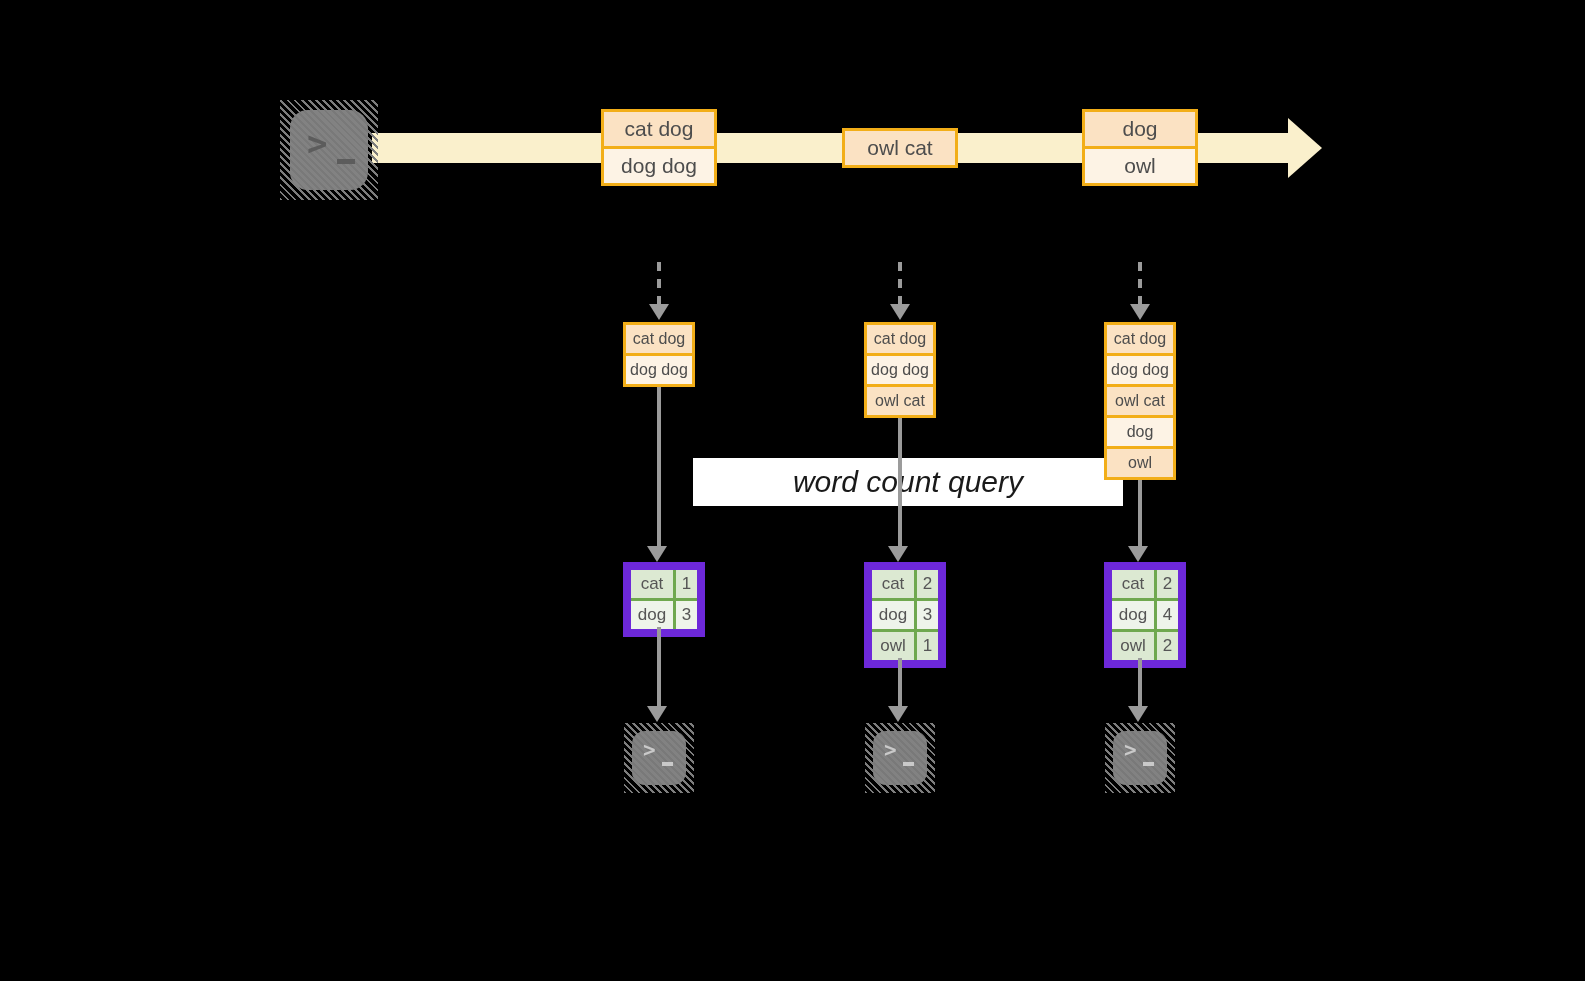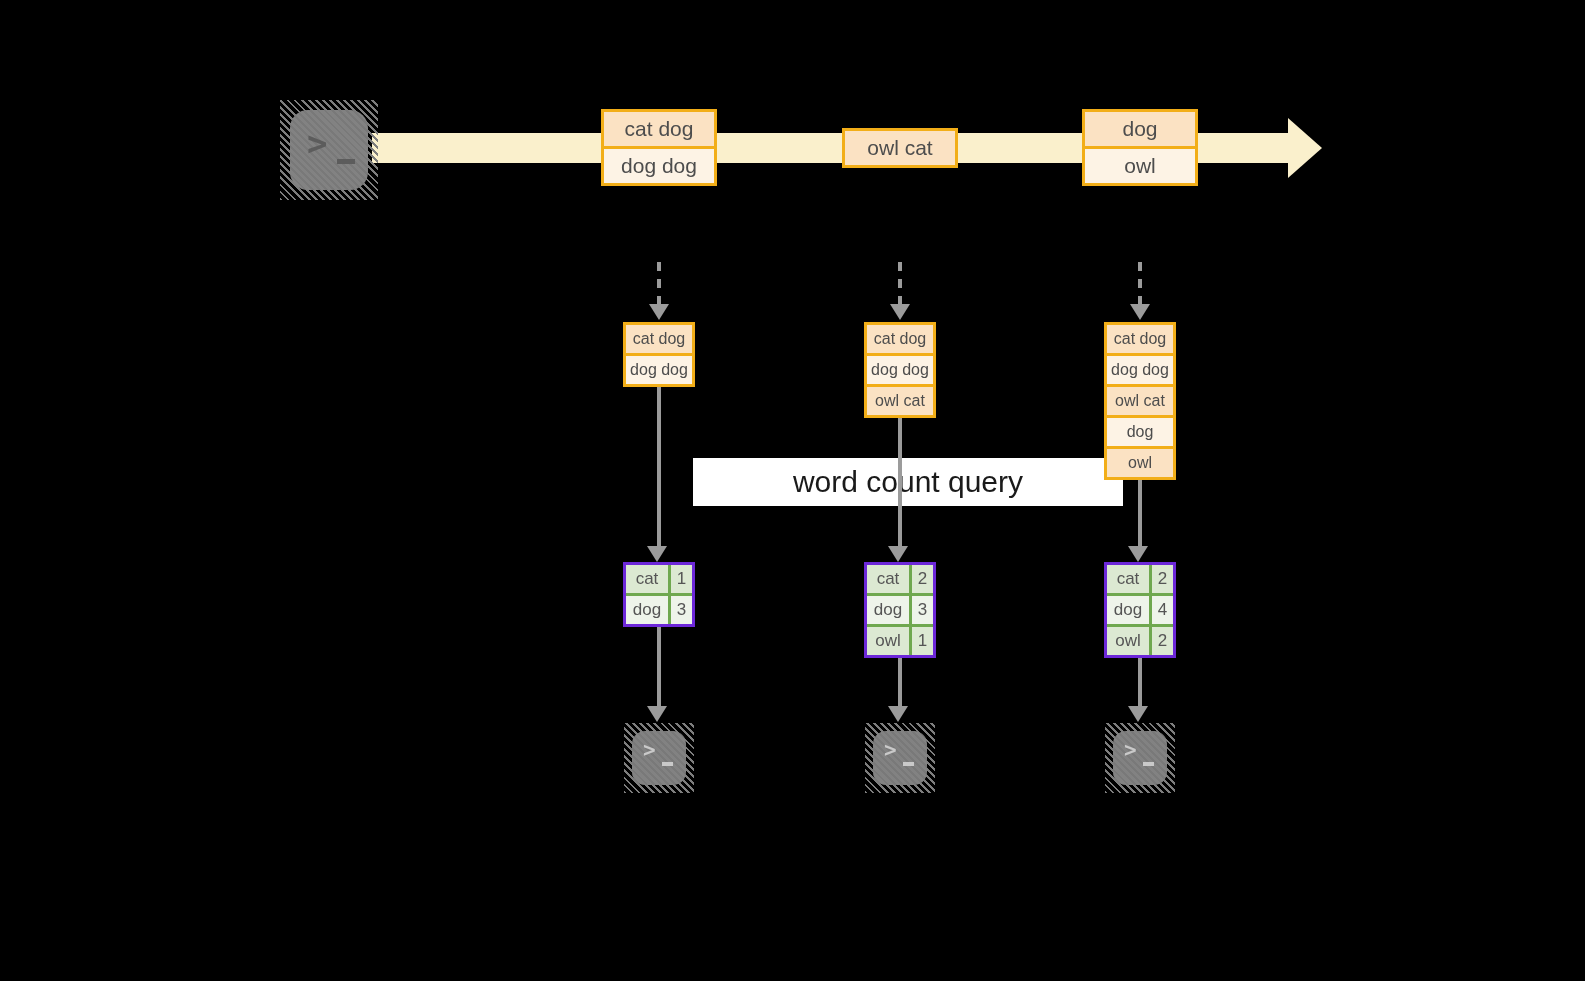--- a/index.html
+++ b/index.html
@@ -25,25 +25,25 @@
   
   .dash{position:absolute;top:262px;width:4px;height:42px;
         background:repeating-linear-gradient(180deg,#9B9B9B 0 9px,transparent 9px 17px);}
   .dhead{position:absolute;top:304px;width:0;height:0;border-left:10px solid transparent;
          border-right:10px solid transparent;border-top:16px solid #9B9B9B;}
   
   .vline{position:absolute;width:4px;background:#9B9B9B;z-index:2;}
   .ahead{position:absolute;width:0;height:0;border-left:10px solid transparent;
          border-right:10px solid transparent;border-top:16px solid #9B9B9B;z-index:2;}
   
-  .qbox{position:absolute;left:693px;top:458px;width:430px;height:48px;background:#FFFFFF;z-index:1;}
+  .qbox{position:absolute;left:693px;top:458px;width:430px;height:48px;background:#FFFFFF;z-index:1;font-style:italic;}
   .qbox span{position:relative;z-index:3;display:block;width:100%;text-align:center;
              line-height:48px;font-size:30px;color:#1A1A1A;}
   
-  .gtable{position:absolute;width:66px;border:3px solid #6d28d9;background:#6FA84F;z-index:2;}
+  .gtable{position:absolute;width:66px;border:8px solid #6d28d9;background:#6FA84F;z-index:2;}
   .grow{display:flex;gap:3px;}
   .grow + .grow{margin-top:3px;}
   .gcell{height:28px;line-height:28px;text-align:center;font-size:17px;color:#555;}
   .gcell.word{width:42px;}
   .gcell.count{width:21px;}
   .grow:nth-child(odd) .gcell{background:#DCE9D2;}
   .grow:nth-child(even) .gcell{background:#EEF4EA;}
   
   .term{position:absolute;z-index:2;
         background:repeating-linear-gradient(45deg,#7E7E7E 0 2px,transparent 2px 5px);}

